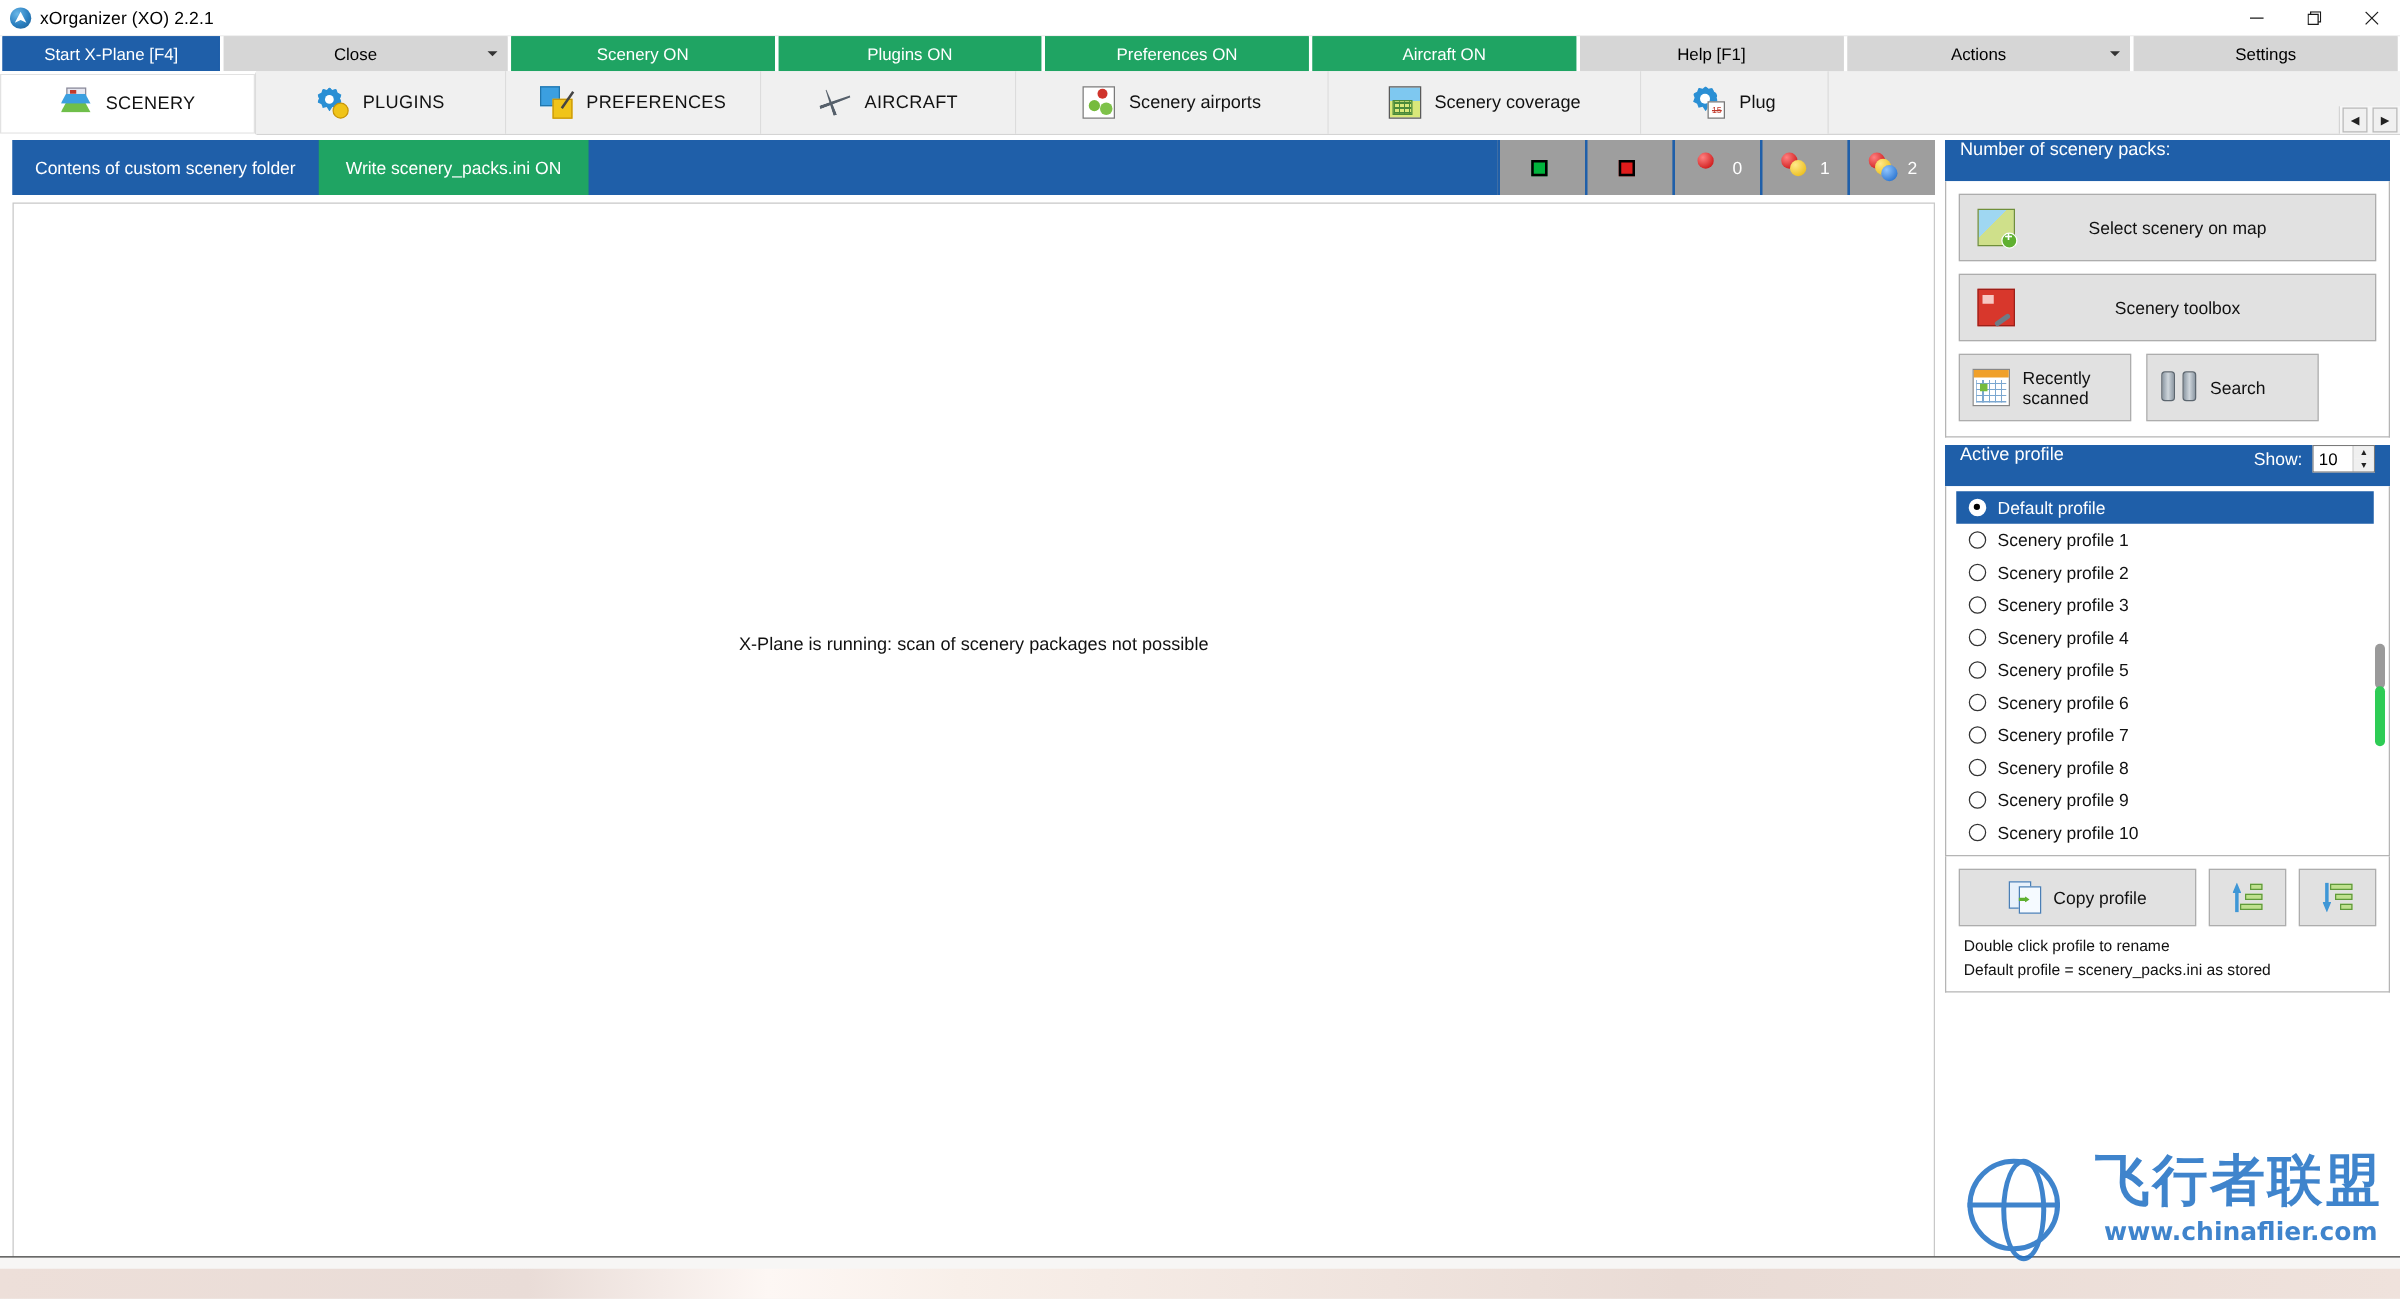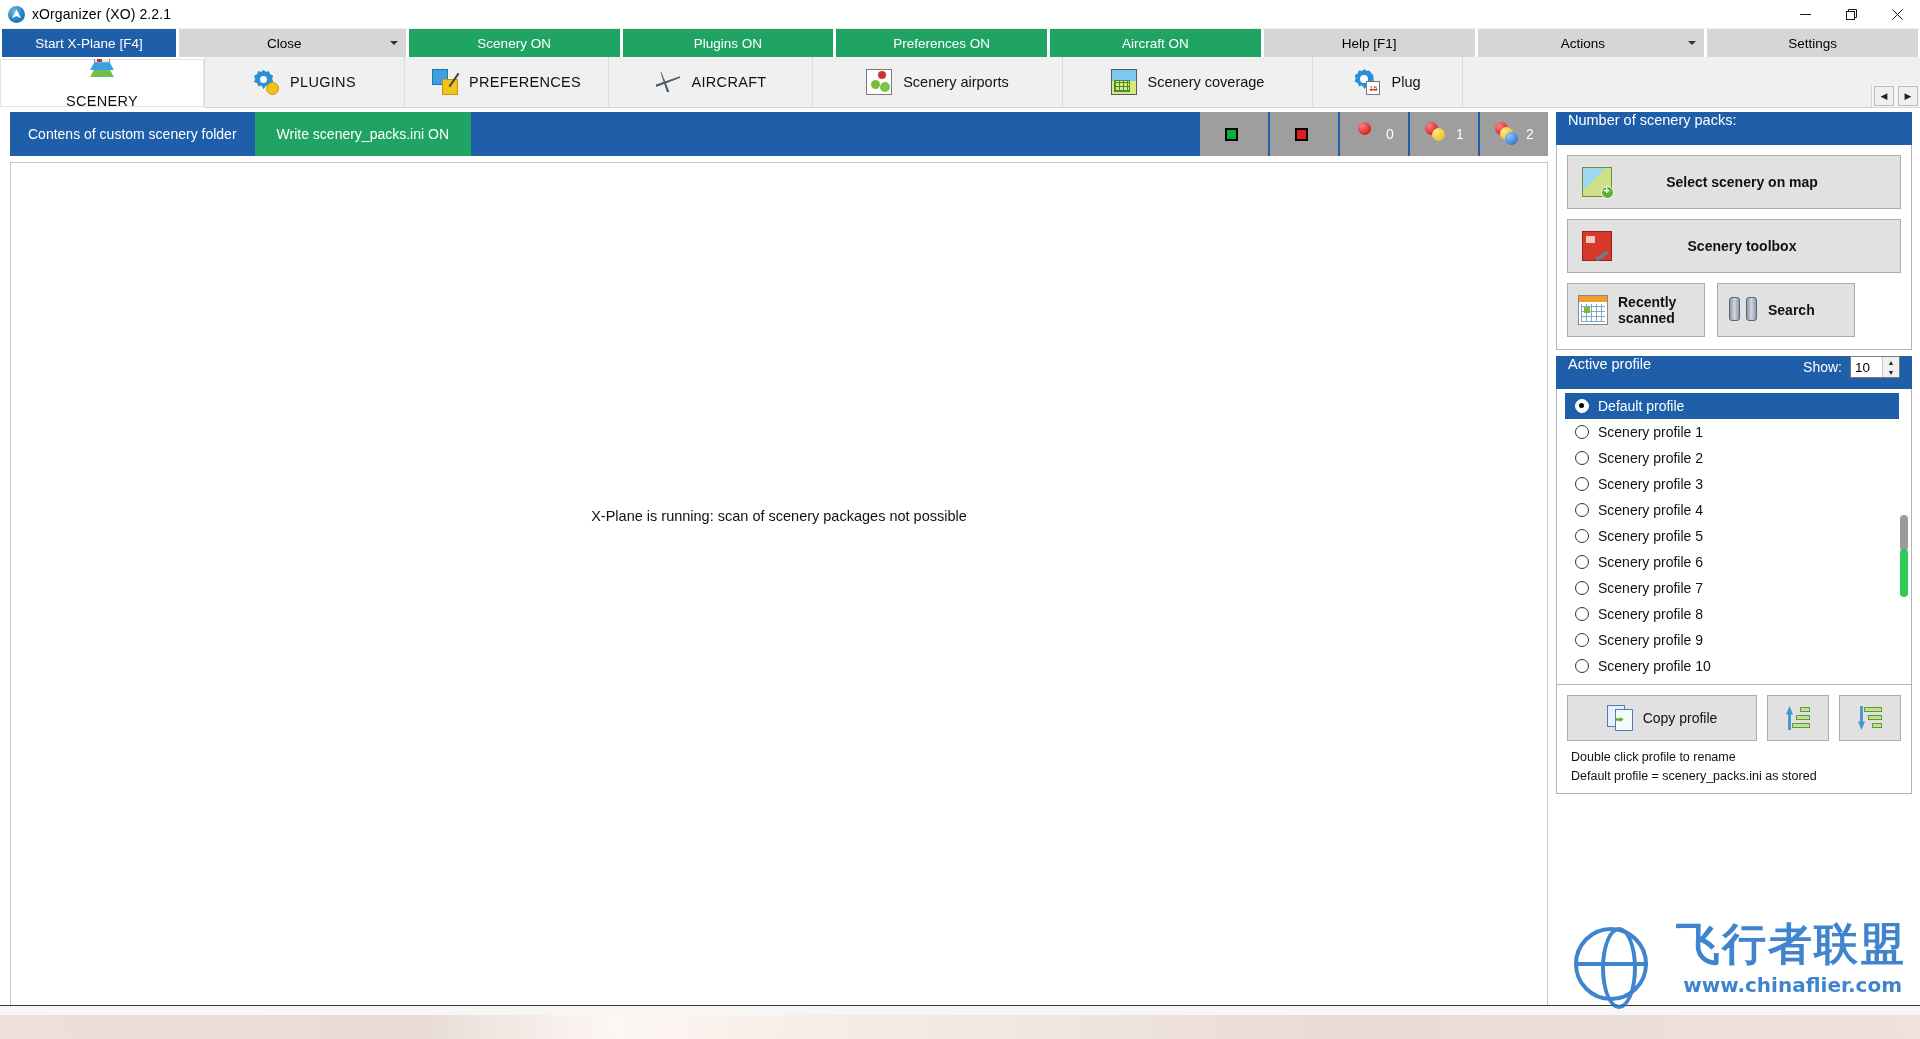--- a/index.html
+++ b/index.html
@@ -65,21 +65,21 @@
   }
   .tab {
     display: flex; align-items: center; justify-content: center; gap: 11px;
     background: #f0f0f0; border-right: 1px solid #dcdcdc;
     font-size: 14.5px; color: #111; cursor: default; padding: 0 10px;
     white-space: nowrap; overflow: hidden;
   }
   .tab.active {
     background: #ffffff; border-top: 2px solid #ffffff;
     box-shadow: inset 0 0 0 1px #e2e2e2;
-    border-bottom: 1px solid #ffffff; margin-bottom: -1px; flex-direction: column;
+    border-bottom: 1px solid #ffffff; margin-bottom: -1px;
   }
   .tab .tlabel { line-height: 1; }
   .tab .tlabel.caps { letter-spacing: .3px; }
   .tabicon { width: 26px; height: 26px; flex: none; position: relative; }
   .tab-scrollers {
     position: absolute; right: 0; bottom: 0; height: 22px;
     display: flex; align-items: center; background: #f6f6f6;
     border-left: 1px solid #d4d4d4;
   }
   .scroll-btn {
@@ -136,21 +136,21 @@
     height: 33px; display: flex; align-items: flex-start; padding: 0 12px;
     justify-content: space-between;
   }
   .group-box {
     border: 1px solid #b5b5b5; border-top: none; background: #ffffff;
     padding: 10px 10px 12px 10px;
   }
   .gbtn {
     width: 100%; height: 54px; background: #e1e1e1; border: 1px solid #adadad;
     display: flex; align-items: center; font-size: 14px; color: #111;
-    cursor: default; margin-bottom: 10px; position: relative; font-weight: bold;
+    cursor: default; margin-bottom: 10px; position: relative;
   }
   .gbtn .gicon { width: 30px; height: 30px; margin-left: 14px; flex: none; position: relative; }
   .gbtn .glabel { flex: 1 1 auto; text-align: center; padding-right: 28px; line-height: 1.15; }
   .gbtn.half { width: 138px; display: inline-flex; margin-bottom: 0; }
   .gbtn-row { display: flex; gap: 12px; }
   .gbtn.half .glabel { padding-right: 6px; text-align: left; padding-left: 10px; }
   .gbtn.half .gicon { margin-left: 10px; }
 
   
   .spin {

